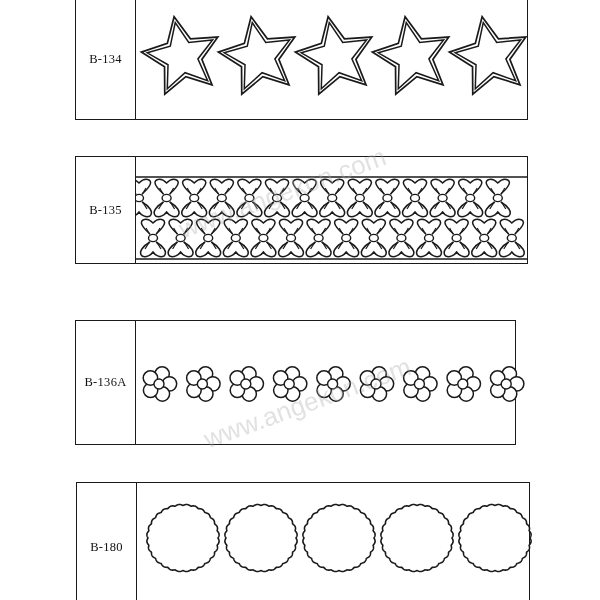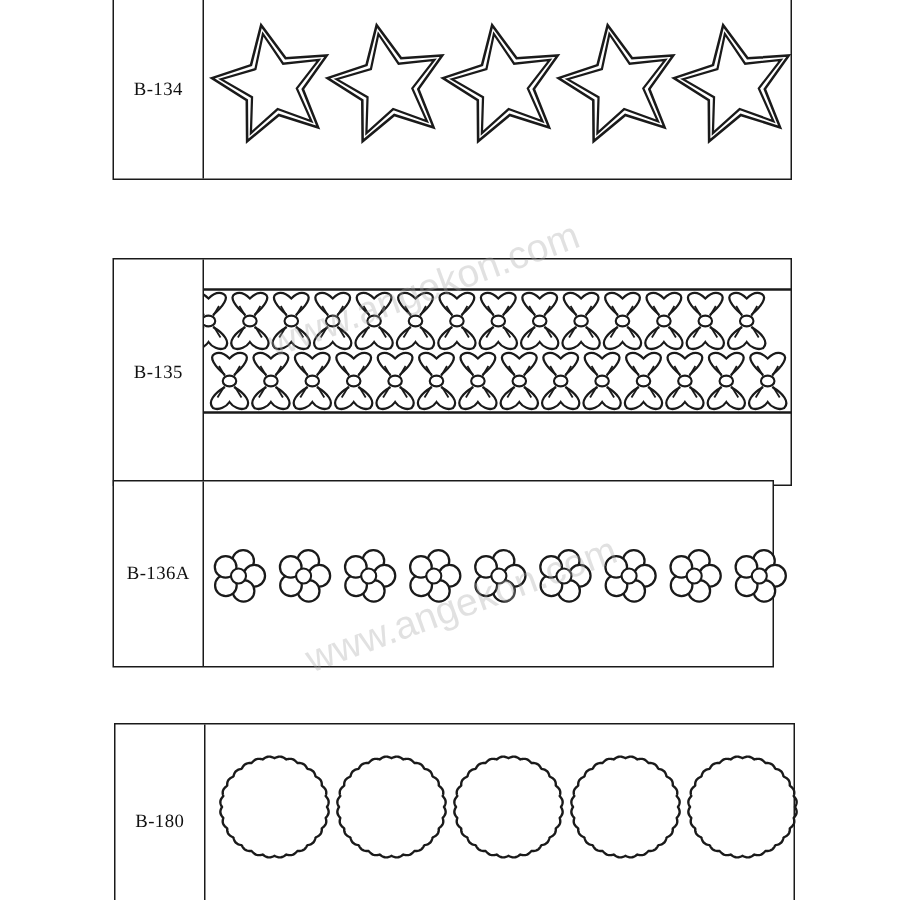--- a/index.html
+++ b/index.html
@@ -41,21 +41,21 @@
           <polygon points="242.25,53.81 265.27,47.11 270.25,23.66 283.73,43.48 307.57,40.97 292.88,59.92 302.65,81.81 280.09,73.70 262.28,89.75 263.02,65.79" fill="none" stroke="#1a1a1a" stroke-width="1.5" stroke-linejoin="miter"></polygon>
         </g>
         <g>
           <polygon points="313.29,53.09 339.34,44.39 346.09,17.77 362.41,39.86 389.82,38.04 373.86,60.39 384.05,85.90 357.86,77.62 336.75,95.20 336.53,67.73" fill="none" stroke="#1a1a1a" stroke-width="1.7" stroke-linejoin="miter"></polygon>
           <polygon points="319.25,53.81 342.27,47.11 347.25,23.66 360.73,43.48 384.57,40.97 369.88,59.92 379.65,81.81 357.09,73.70 339.28,89.75 340.02,65.79" fill="none" stroke="#1a1a1a" stroke-width="1.5" stroke-linejoin="miter"></polygon>
         </g>
       </svg>
   </div>
 </div>
 
-<div class="panel" style="left:75px; top:172px; width:453px; height:152px;">
+<div class="panel" style="left:75px; top:156px; width:453px; height:108px;">
   <div class="label-cell" style="width:60px;">
     <span class="label-text">B-135</span>
   </div>
   <div class="art" style="left:60px;">
     <svg id="bows-svg">
         <line x1="0" y1="20" x2="392" y2="20" stroke="#1a1a1a" stroke-width="1.6"></line>
         <line x1="0" y1="102" x2="392" y2="102" stroke="#1a1a1a" stroke-width="1.6"></line>
         <defs>
           <clipPath id="bowclip">
             <rect x="0" y="20" width="392" height="82"></rect>

